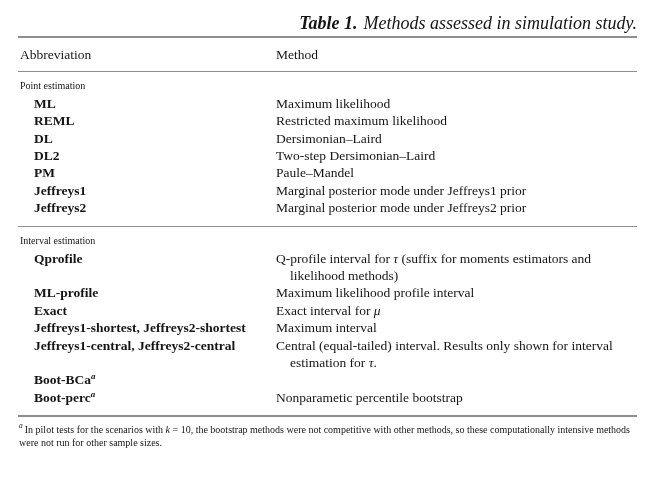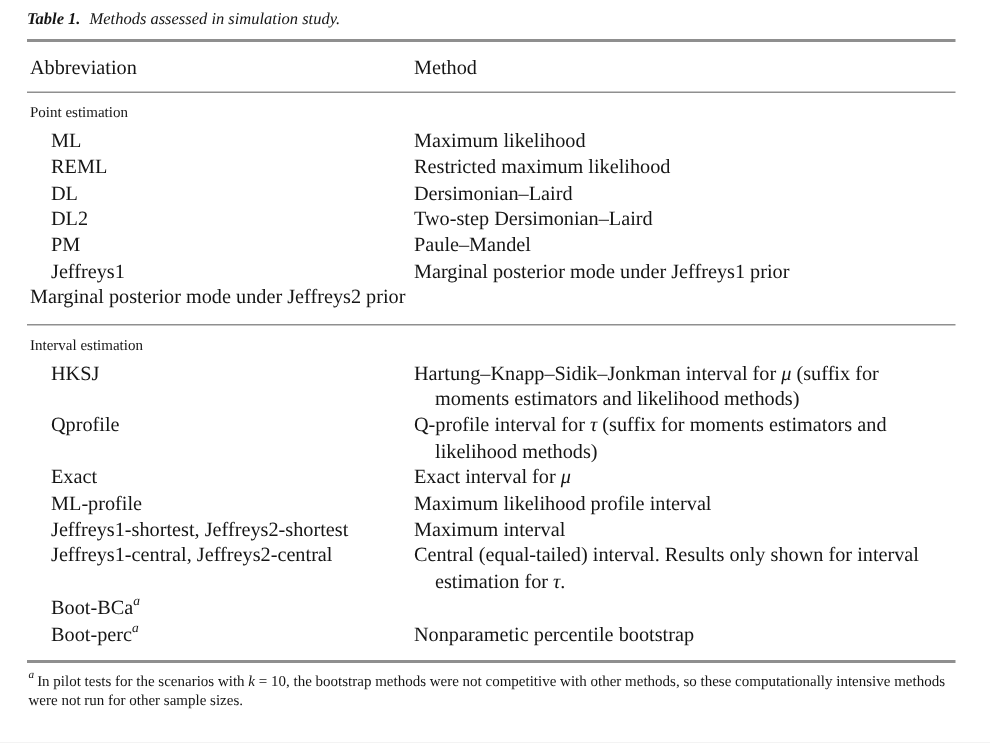--- a/index.html
+++ b/index.html
@@ -18,24 +18,24 @@
     font-family: "Liberation Serif", "DejaVu Serif", serif;
     overflow: hidden;
   }
   .table-wrap {
     position: absolute;
     left: 18px;
     top: 0;
     width: 619px;
   }
   .table-title {
-    text-align: left;
-    font-size: 11px;
+    text-align: right;
+    font-size: 18px;
     line-height: 17px;
-    padding-top: 5px;
+    padding-top: 15px;
     padding-bottom: 4px;
   }
   .table-title .label { font-weight: bold; font-style: italic; margin-right: 6px; }
   .table-title .caption { font-style: italic; }
   .rule {
     height: 1.5px;
     background: var(--rule);
     width: 100%;
   }
   .grid-row {
@@ -46,21 +46,21 @@
   }
   .header-row { padding-top: 8px; padding-bottom: 8px; }
   .abbr-cell { width: 256px; flex: 0 0 256px; }
   .method-cell { flex: 1; padding-left: 14px; text-indent: -14px; }
   .section { padding-top: 5px; padding-bottom: 9px; }
   .section-header {
     font-size: 10px;
     line-height: 17.4px;
     padding-left: 2px;
   }
-  .item .abbr-cell { padding-left: 14px; }
+  .item .abbr-cell { padding-left: 14px; font-weight: bold; }
   sup.marker {
     font-style: italic;
     font-size: 9px;
     line-height: 0;
   }
   .footnote {
     margin-top: 6px;
     font-size: 10px;
     line-height: 13.5px;
     padding-left: 1px;
@@ -108,44 +108,41 @@
       </div>
       <div class="grid-row item">
         <div class="abbr-cell">PM</div>
         <div class="method-cell">Paule–Mandel</div>
       </div>
       <div class="grid-row item">
         <div class="abbr-cell">Jeffreys1</div>
         <div class="method-cell">Marginal posterior mode under Jeffreys1 prior</div>
       </div>
       <div class="grid-row item">
+        <div class="abbr-cell">Jeffreys2</div>
         <div class="method-cell">Marginal posterior mode under Jeffreys2 prior</div>
       </div>
     </div>
 
     <div class="rule"></div>
 
     <div class="section">
       <div class="section-header">Interval estimation</div>
 
       <div class="grid-row item">
-        <div class="abbr-cell">HKSJ</div>
-        <div class="method-cell">Hartung–Knapp–Sidik–Jonkman interval for <i>μ</i> (suffix for moments estimators and likelihood methods)</div>
-      </div>
-      <div class="grid-row item">
         <div class="abbr-cell">Qprofile</div>
         <div class="method-cell">Q-profile interval for <i>τ</i> (suffix for moments estimators and likelihood methods)</div>
       </div>
       <div class="grid-row item">
+        <div class="abbr-cell">ML-profile</div>
+        <div class="method-cell">Maximum likelihood profile interval</div>
+      </div>
+      <div class="grid-row item">
         <div class="abbr-cell">Exact</div>
         <div class="method-cell">Exact interval for <i>μ</i></div>
-      </div>
-      <div class="grid-row item">
-        <div class="abbr-cell">ML-profile</div>
-        <div class="method-cell">Maximum likelihood profile interval</div>
       </div>
       <div class="grid-row item">
         <div class="abbr-cell">Jeffreys1-shortest, Jeffreys2-shortest</div>
         <div class="method-cell">Maximum interval</div>
       </div>
       <div class="grid-row item">
         <div class="abbr-cell">Jeffreys1-central, Jeffreys2-central</div>
         <div class="method-cell">Central (equal-tailed) interval. Results only shown for interval estimation for <i>τ</i>.</div>
       </div>
       <div class="grid-row item">

